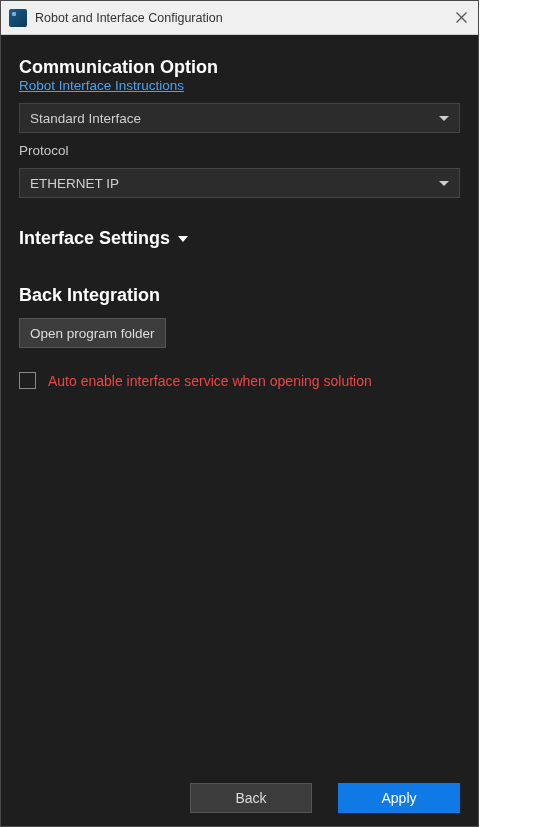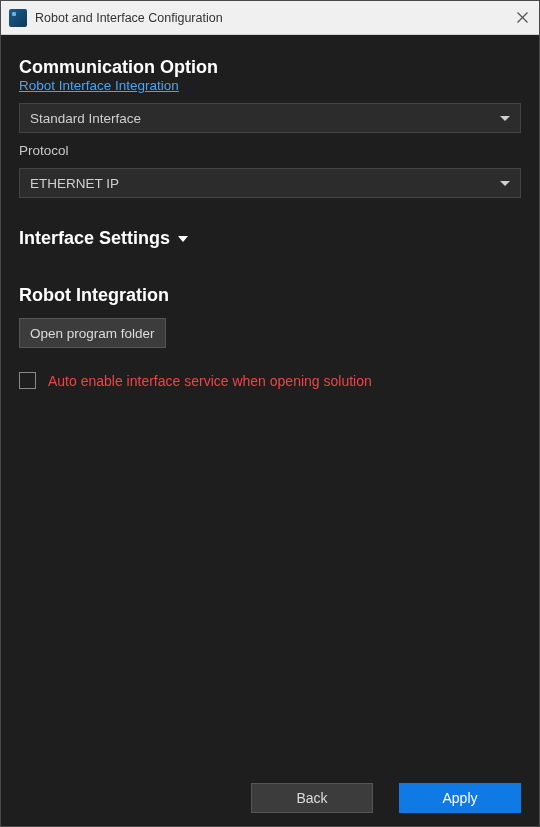--- a/index.html
+++ b/index.html
@@ -10,21 +10,21 @@
     }
 
     body {
       width: 540px;
       height: 827px;
       background: #fff;
       overflow: hidden;
     }
 
     .window {
-      width: 540px;
+      width: 479px;
       height: 827px;
       border: 1px solid #4a4a4a;
       display: flex;
       flex-direction: column;
       background: #1e1e1e;
     }
 
     .titlebar {
       height: 34px;
       background: #f0f0f0;
@@ -228,41 +228,41 @@
         <line x1="0.5" y1="0.5" x2="10.5" y2="10.5" stroke="#555" stroke-width="1.2"></line>
         <line x1="10.5" y1="0.5" x2="0.5" y2="10.5" stroke="#555" stroke-width="1.2"></line>
       </svg>
     </div>
   </div>
 
   <div class="content">
 
     <div class="row-top">
       <div class="section-title">Communication Option</div>
-      <a class="link-instructions">Robot Interface Integration</a>
+      <a class="link-instructions">Robot Interface Instructions</a>
     </div>
 
     <div class="dropdown">
       <span>Standard Interface</span>
       <span class="caret"></span>
     </div>
 
     <div class="field-label">Protocol</div>
 
     <div class="dropdown">
       <span>ETHERNET IP</span>
       <span class="caret"></span>
     </div>
 
     <div class="adv-row">
       <div class="section-title">Interface Settings</div>
       <div class="adv-caret"></div>
     </div>
 
-    <div class="subsection-title">Robot Integration</div>
+    <div class="subsection-title">Back Integration</div>
 
     <button class="grey-button">Open program folder</button>
 
     <div class="checkbox-row">
       <div class="checkbox-box"></div>
       <div class="checkbox-label">Auto enable interface service when opening solution</div>
     </div>
 
     <div class="spacer"></div>
   </div>

